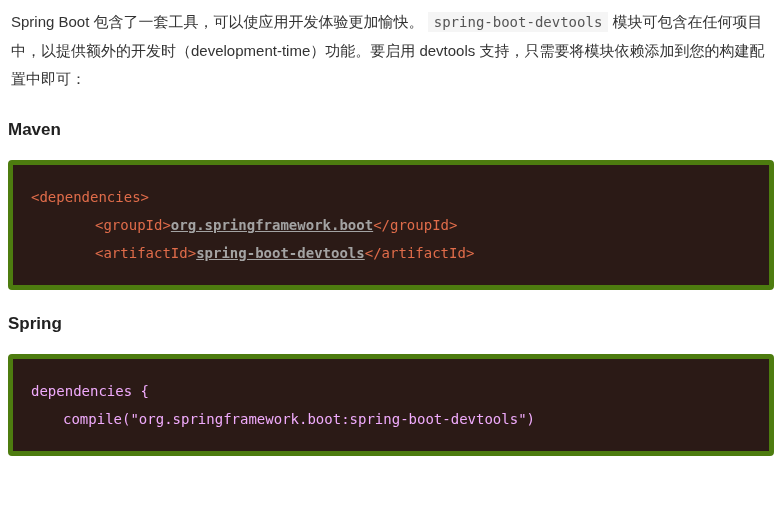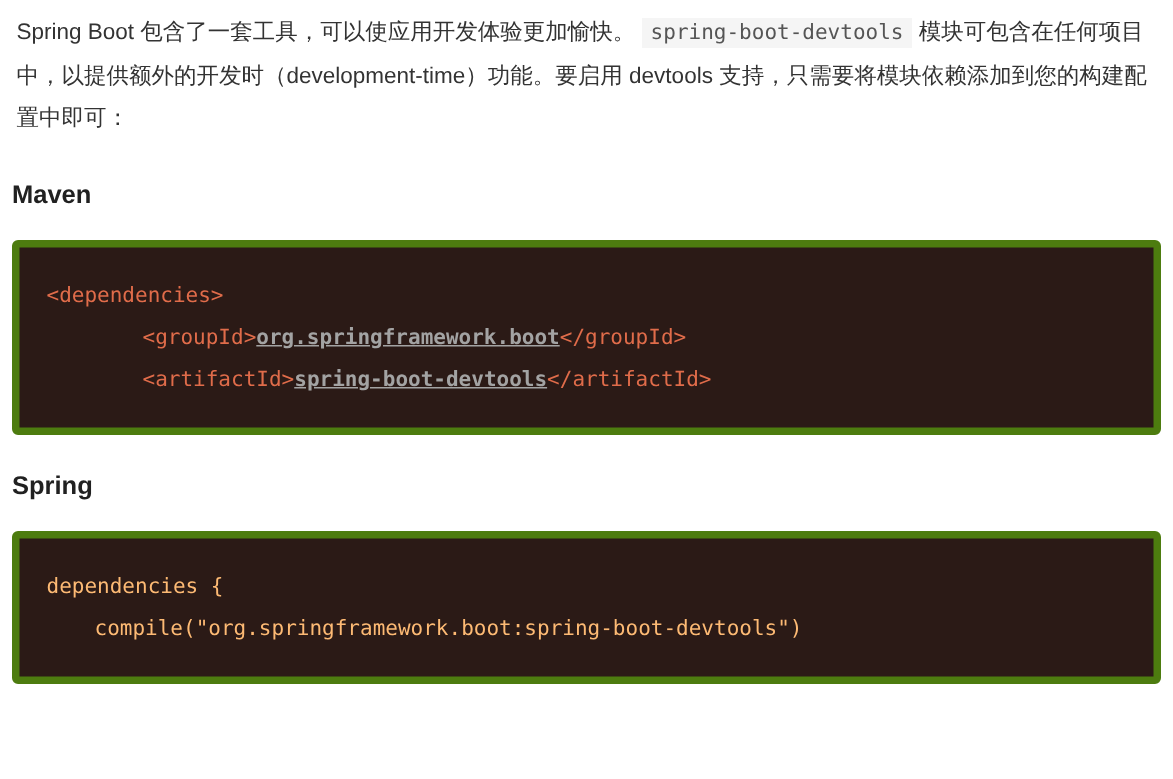--- a/index.html
+++ b/index.html
@@ -36,21 +36,21 @@
     padding: 18px 18px;
     font-family: Consolas, Monaco, monospace;
     font-size: 14px;
     line-height: 2.0;
     color: #e8e8e8;
     overflow-x: auto;
     margin-bottom: 18px;
   }
   .code-block .tag { color: #e06c4a; }
   .code-block .text { color: #a3a3a3; font-weight: bold; text-decoration: underline;}
-  .code-block .plain { color: #fdba74; }
+  .code-block .plain { color: #f0abfc; }
   .indent1 { padding-left: 32px; display: inline-block;}
   .indent2 { padding-left: 64px; display: inline-block;}
 </style>
 </head>
 <body>
 
 <p class="intro-paragraph">
   <span>Spring Boot 包含了一套工具，可以使应用开发体验更加愉快。</span>
   <code class="inline-code">spring-boot-devtools</code>
   <span> 模块可包含在任何项目中，以提供额外的开发时（development-time）功能。要启用 devtools 支持，只需要将模块依赖添加到您的构建配置中即可：</span>

